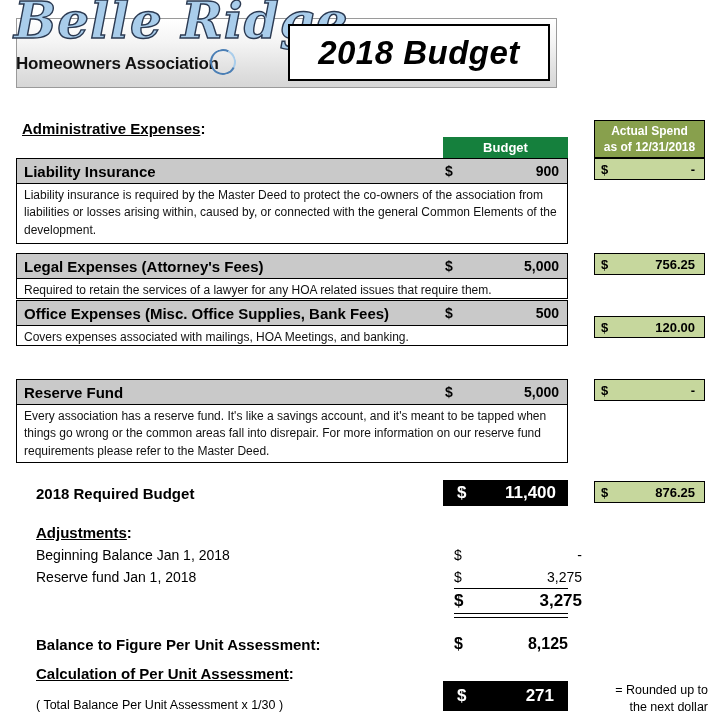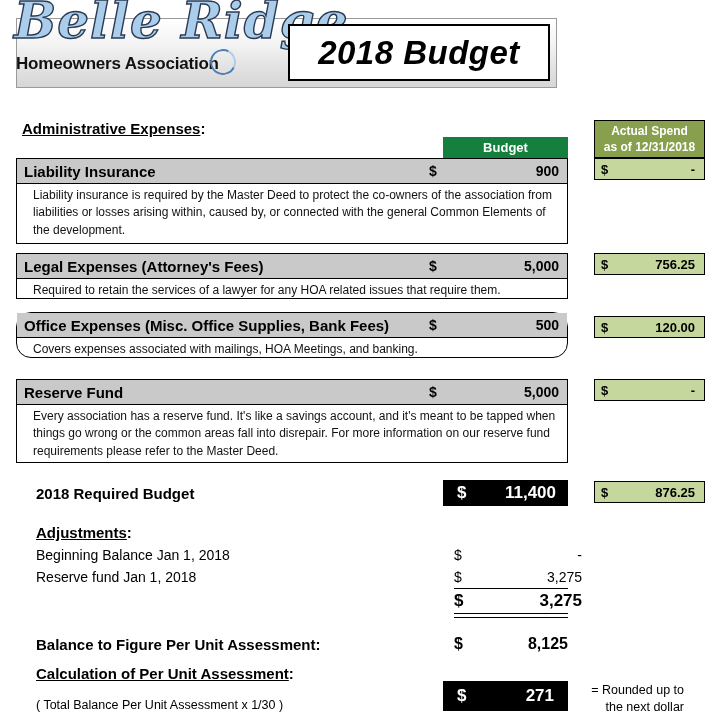--- a/index.html
+++ b/index.html
@@ -131,21 +131,20 @@
     border: 1px solid #000000;
     background: #ffffff;
     box-sizing: border-box;
   }
   .exp-title-row {
     display: flex;
     align-items: center;
     height: 24px;
     background: #c9c9c9;
     border-bottom: 1px solid #000000;
-    gap: 16px;
   }
   .exp-title {
     flex: 1;
     font-size: 15px;
     font-weight: 700;
     padding-left: 7px;
     white-space: nowrap;
   }
   .exp-cur {
     width: 22px;
@@ -158,21 +157,20 @@
     font-size: 14px;
     font-weight: 700;
     text-align: right;
     padding-right: 8px;
   }
   .exp-desc {
     font-size: 12px;
     line-height: 1.45;
     padding: 3px 8px 4px 7px;
     color: #111111;
-    margin-left: 9px;
   }
 
   
   .actual-box {
     position: absolute;
     left: 594px;
     width: 111px;
     height: 22px;
     background: #c6d79d;
     border: 1px solid #000000;
@@ -291,21 +289,21 @@
     color: #ffffff;
     display: flex;
     align-items: center;
     font-size: 17px;
     font-weight: 700;
   }
   #per-unit-box .c { padding-left: 14px; width: 24px; }
   #per-unit-box .v { flex: 1; text-align: right; padding-right: 14px; }
   #rounding-note {
     position: absolute;
-    left: 572px; top: 682px;
+    left: 596px; top: 682px;
     width: 112px;
     font-size: 12.5px;
     line-height: 1.35;
     text-align: right;
   }
 </style>
 </head>
 <body>
 
 <div id="header-band"></div>
@@ -349,21 +347,21 @@
     <span class="exp-cur">$</span>
     <span class="exp-amt">5,000</span>
   </div>
   <div class="exp-desc">Required to retain the services of a lawyer for any HOA related issues that require them.</div>
 </div>
 <div class="actual-box" style="top:253px;">
   <span class="c">$</span>
   <span class="v">756.25</span>
 </div>
 
-<div class="expense-box" style="top:312px; height:46px;border-radius:15px;">
+<div class="expense-box" style="top:300px; height:46px;">
   <div class="exp-title-row">
     <span class="exp-title">Office Expenses (Misc. Office Supplies, Bank Fees)</span>
     <span class="exp-cur">$</span>
     <span class="exp-amt">500</span>
   </div>
   <div class="exp-desc">Covers expenses associated with mailings, HOA Meetings, and banking.</div>
 </div>
 <div class="actual-box" style="top:316px;">
   <span class="c">$</span>
   <span class="v">120.00</span>

